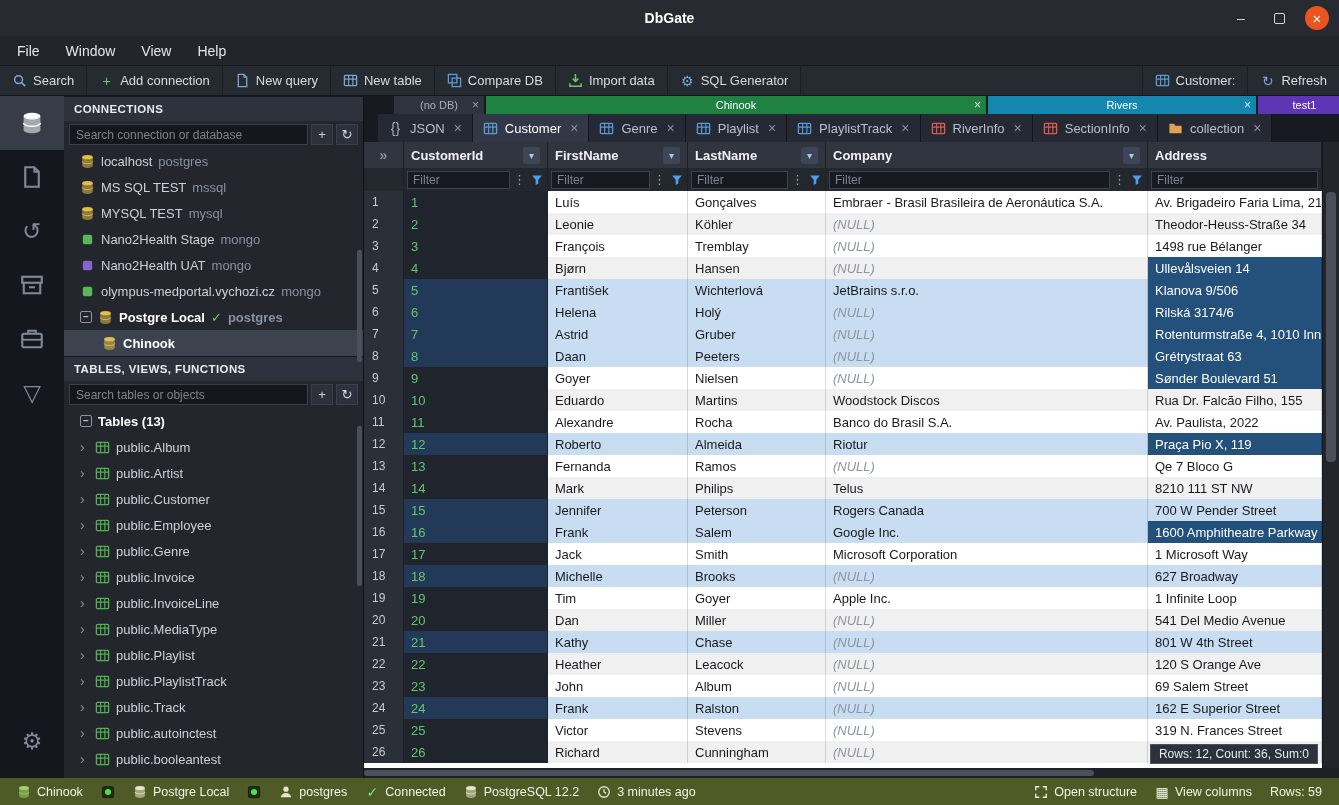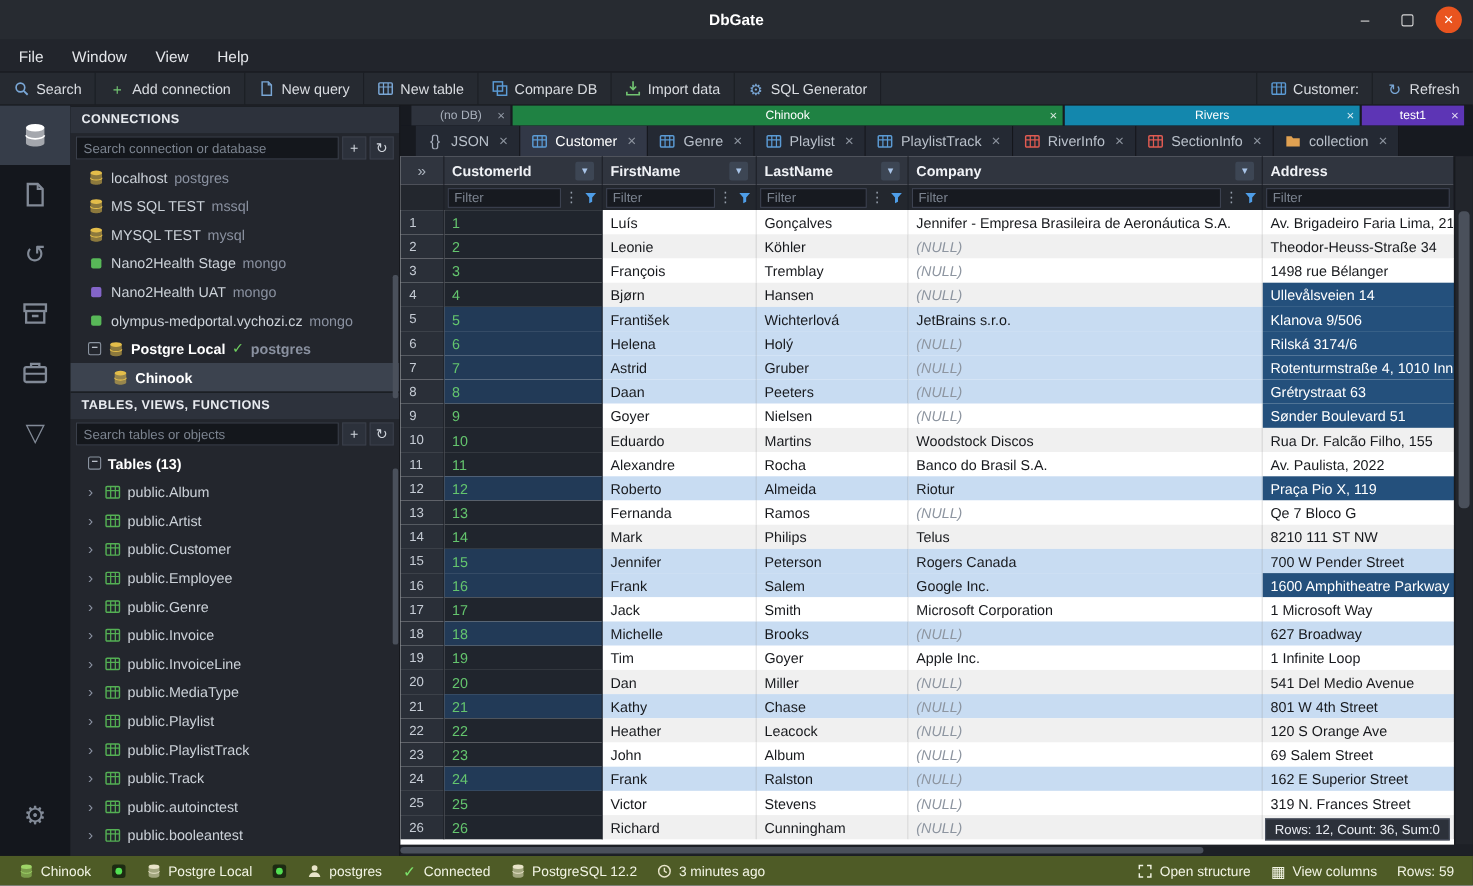--- a/index.html
+++ b/index.html
@@ -49,21 +49,21 @@
   .tree-row.selected { background:#3c434f; }
   .expander { width:12px; height:12px; flex:none; border:1px solid #8a93a0; color:#c2c8d2; font-size:10px; line-height:10px; display:flex; align-items:center; justify-content:center; border-radius:2px; }
   .chev { color:#8a91a0; width:9px; flex:none; font-size:14px; }
   .okck { color:#6fcf5f; font-weight:bold; }
   .side-scroll { position:absolute; right:1px; width:5px; background:#4a505b; border-radius:2px; }
   .side-scroll.s1 { top:154px; height:112px; }
   .side-scroll.s2 { top:330px; height:160px; }
 
   
   .content { flex:1; min-width:0; display:flex; flex-direction:column; background:#171a20; }
-  .dbtabs { height:18px; flex:none; display:flex; align-items:stretch; gap:2px; padding-left:10px; background:#171a20; }
+  .dbtabs { height:18px; flex:none; display:flex; align-items:stretch; gap:2px; padding-left:30px; background:#171a20; }
   .dbtab { position:relative; display:flex; align-items:center; justify-content:center; font-size:11px; flex:none; }
   .dbtab .close { position:absolute; right:5px; font-size:12px; opacity:.85; }
   .filetabs { height:28px; flex:none; display:flex; align-items:stretch; padding-left:14px; background:#171a20; overflow:hidden; }
   .ftab { display:flex; align-items:center; gap:7px; padding:0 10px; background:#242933; border-right:1px solid #14161b; color:#b9c0ca; font-size:13px; white-space:nowrap; }
   .ftab.active { background:#323847; color:#ffffff; }
   .ftab .close { color:#8a919c; font-size:14px; margin-left:2px; }
 
   
   .grid-wrap { flex:1; min-height:0; position:relative; display:flex; background:#1d2026; }
   .grid { flex:1; min-width:0; display:flex; flex-direction:column; background:#ffffff; }
@@ -658,21 +658,21 @@
             <div class="gf-cell" style="flex:1;min-width:0;">
               <input class="gf-input" placeholder="Filter" style="">
             </div>
           </div>
         <div class="grid-body">
             <div class="gr">
               <div class="gcell gutter">1</div>
               <div class="gcell idcell" style="width:144px;flex:none;">1</div>
               <div class="gcell dcell" style="width:140px;flex:none;">Luís</div>
               <div class="gcell dcell" style="width:138px;flex:none;">Gonçalves</div>
-              <div class="gcell dcell" style="width:322px;flex:none;">Jennifer - Empresa Brasileira de Aeronáutica S.A.</div>
+              <div class="gcell dcell" style="width:322px;flex:none;">Embraer - Brasil Brasileira de Aeronáutica S.A.</div>
               <div class="gcell dcell" style="flex:1;min-width:0;">Av. Brigadeiro Faria Lima, 2170</div>
             </div>
             <div class="gr even">
               <div class="gcell gutter">2</div>
               <div class="gcell idcell" style="width:144px;flex:none;">2</div>
               <div class="gcell dcell" style="width:140px;flex:none;">Leonie</div>
               <div class="gcell dcell" style="width:138px;flex:none;">Köhler</div>
               <div class="gcell dcell" style="width:322px;flex:none;">
                 <span class="null">(NULL)</span>
               </div>

